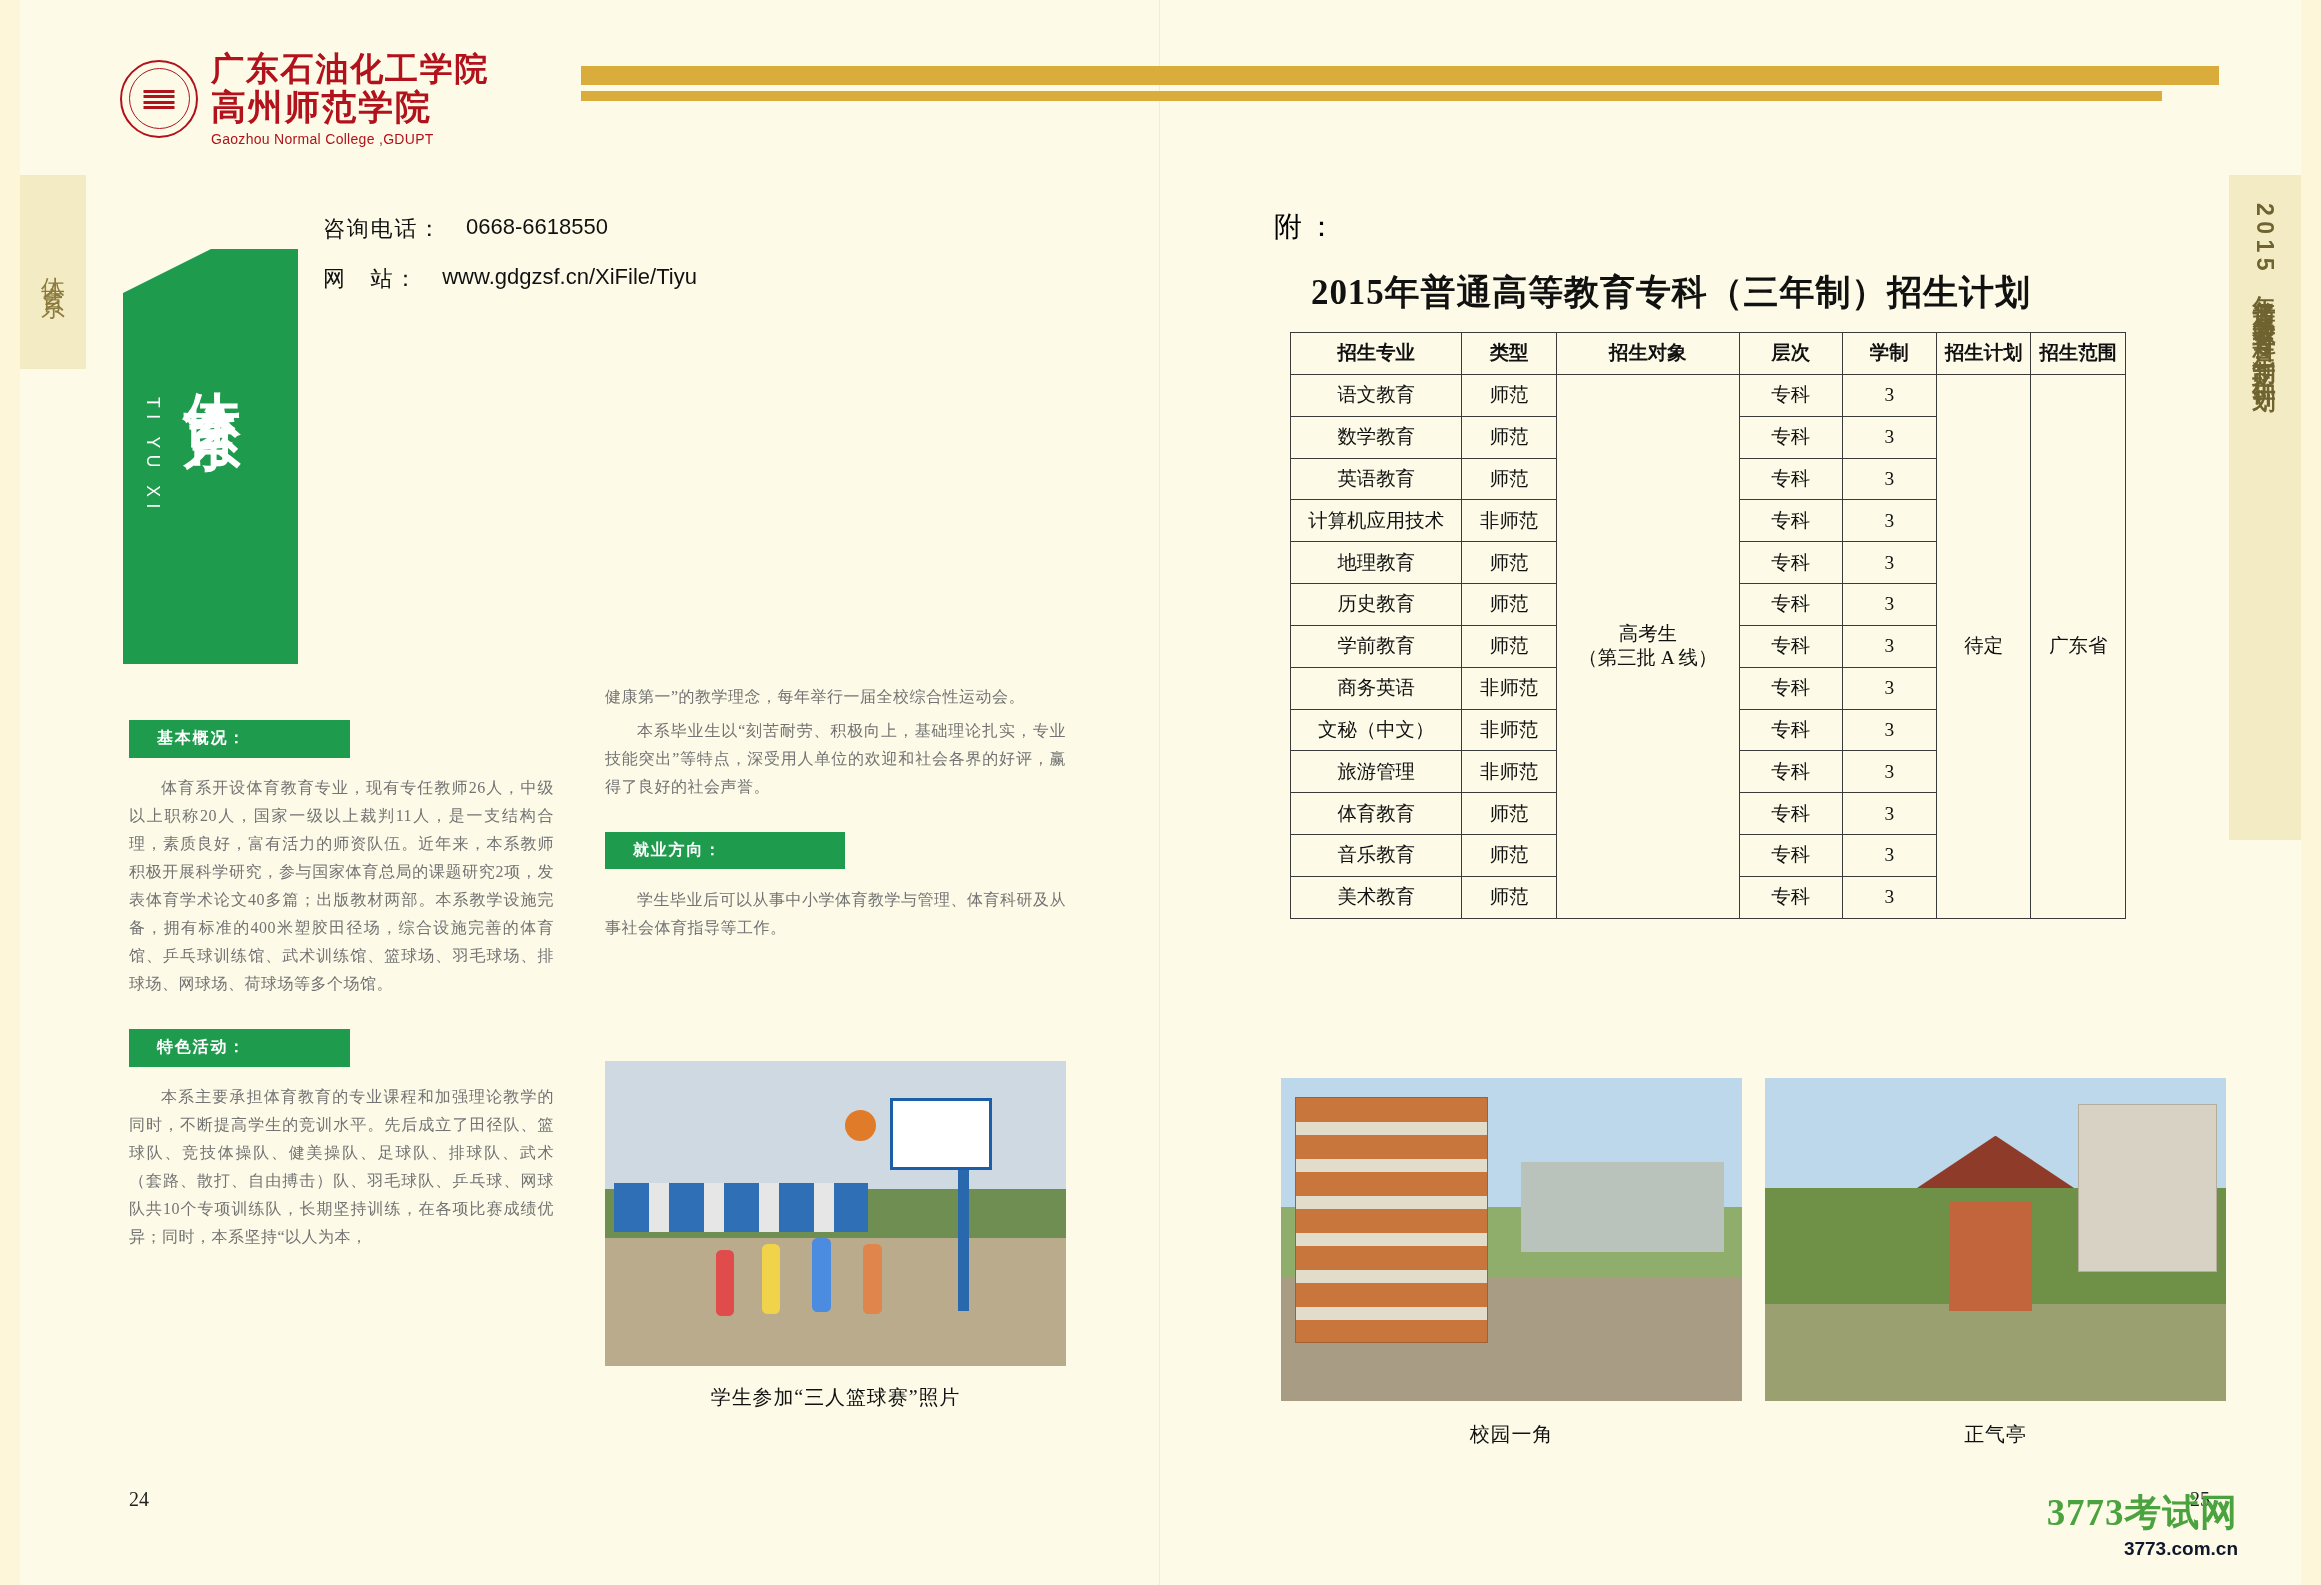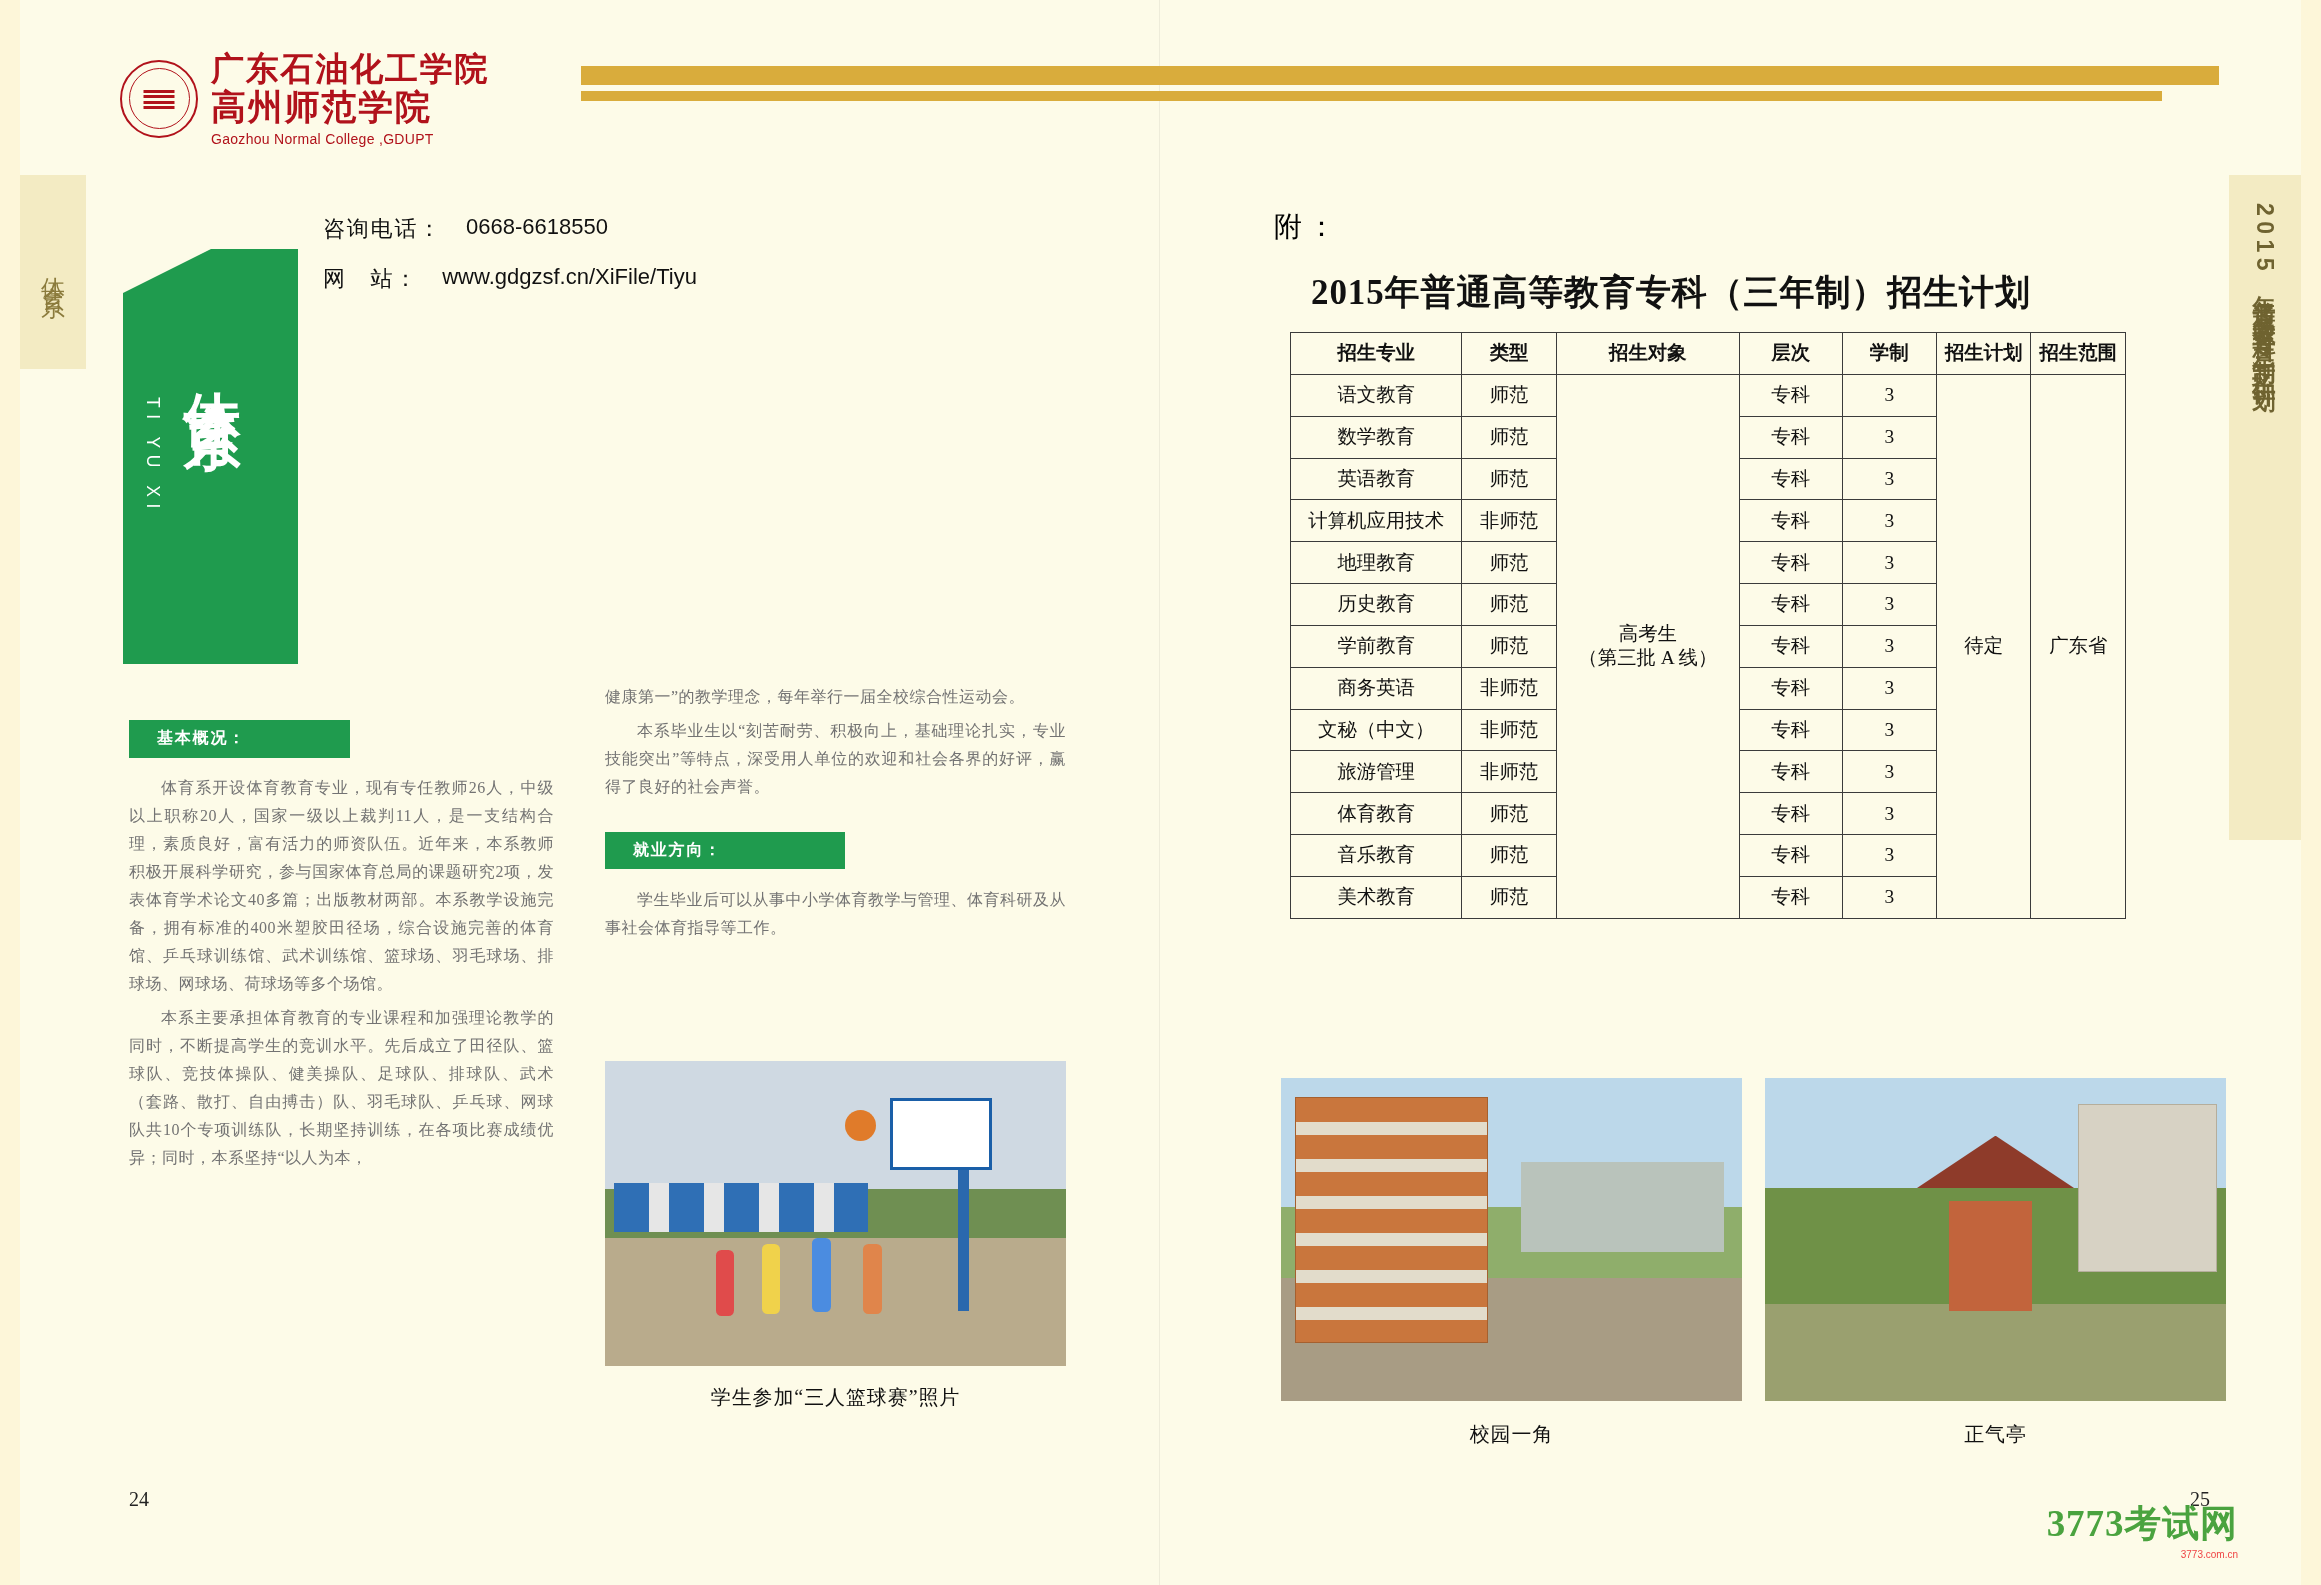--- a/index.html
+++ b/index.html
@@ -243,21 +243,21 @@
   }
 
   .pg-num { position: absolute; font-size: 20px; color:#222; }
   .pg-left { left: 129px; top: 1488px; }
   .pg-right { right: 111px; top: 1488px; }
 
   .watermark {
     position:absolute; right: 83px; bottom: 26px; text-align: right;
   }
   .wm-main { font-size: 37px; font-weight: bold; color: #4aa33f; letter-spacing: 0.9px; }
-  .wm-sub { font-size: 10px; color: #ef4444; font-family:"Liberation Sans", sans-serif; }
+  .wm-sub { font-size: 19px; color: #0f172a; font-family:"Liberation Sans", sans-serif;font-weight:bold; }
 
   .center-fold {
     position:absolute; left: 1159px; top: 0; bottom: 0; width: 0.9px;
     background: rgba(0,0,0,.06);
   }
 </style>
 </head>
 <body>
 
 <div class="page">
@@ -301,20 +301,21 @@
     <div class="row">
       <span class="lab">网　站：</span>
       <span class="val">www.gdgzsf.cn/XiFile/Tiyu</span>
     </div>
   </div>
 
 
   <div class="col-left">
     <div class="sec-head plain">基本概况：</div>
     <p class="body">体育系开设体育教育专业，现有专任教师26人，中级以上职称20人，国家一级以上裁判11人，是一支结构合理，素质良好，富有活力的师资队伍。近年来，本系教师积极开展科学研究，参与国家体育总局的课题研究2项，发表体育学术论文40多篇；出版教材两部。本系教学设施完备，拥有标准的400米塑胶田径场，综合设施完善的体育馆、乒乓球训练馆、武术训练馆、篮球场、羽毛球场、排球场、网球场、荷球场等多个场馆。</p>
+    <div class="sec-head plain" style="margin-top:31px;">特色活动：</div>
     <p class="body">本系主要承担体育教育的专业课程和加强理论教学的同时，不断提高学生的竞训水平。先后成立了田径队、篮球队、竞技体操队、健美操队、足球队、排球队、武术（套路、散打、自由搏击）队、羽毛球队、乒乓球、网球队共10个专项训练队，长期坚持训练，在各项比赛成绩优异；同时，本系坚持“以人为本，</p>
   </div>
 
   <div class="col-mid">
     <p class="body" style="text-indent:0;">健康第一”的教学理念，每年举行一届全校综合性运动会。</p>
     <p class="body">本系毕业生以“刻苦耐劳、积极向上，基础理论扎实，专业技能突出”等特点，深受用人单位的欢迎和社会各界的好评，赢得了良好的社会声誉。</p>
     <div class="sec-head plain" style="margin-top:31px;">就业方向：</div>
     <p class="body">学生毕业后可以从事中小学体育教学与管理、体育科研及从事社会体育指导等工作。</p>
   </div>
 

